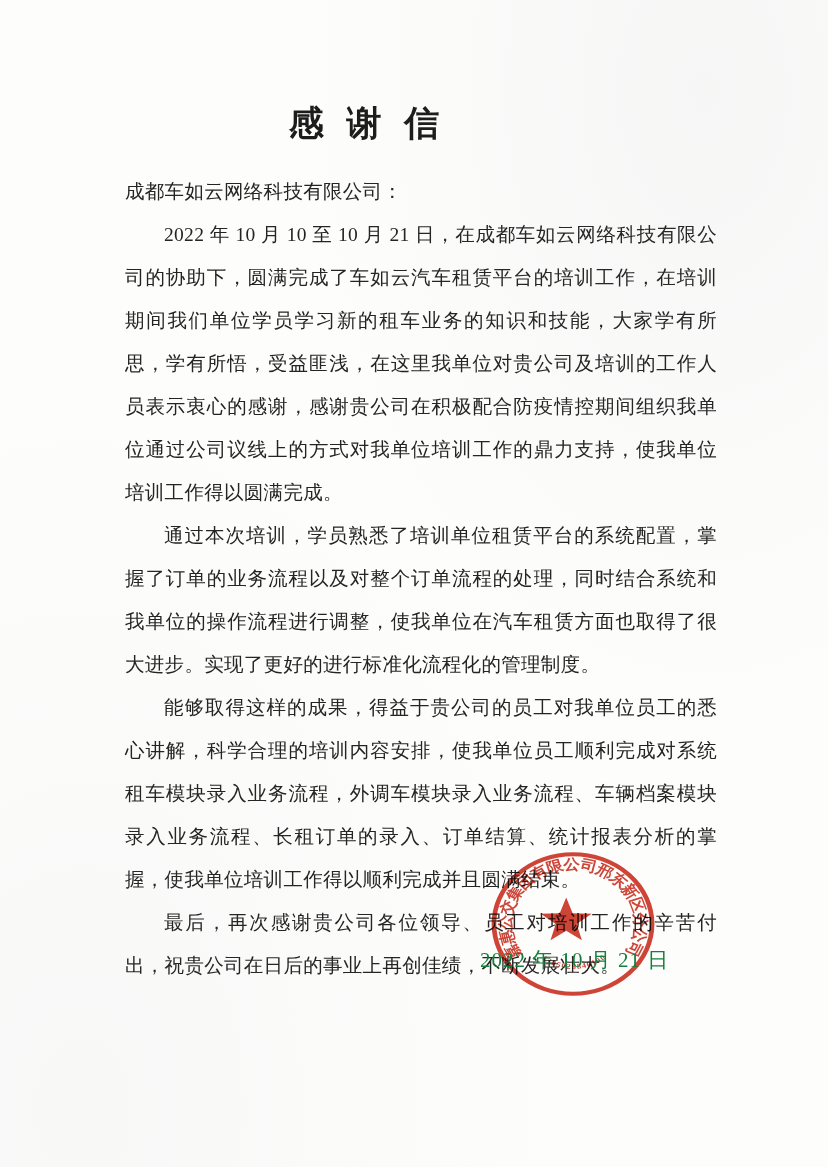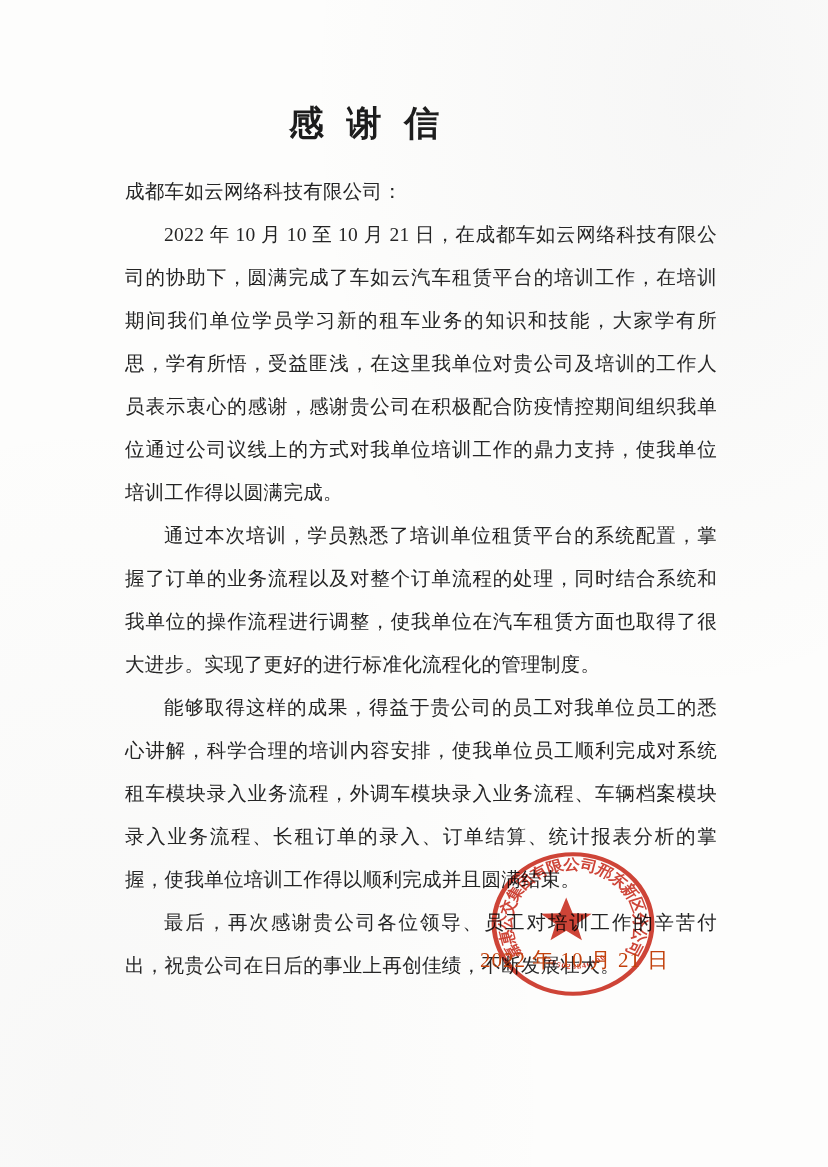--- a/index.html
+++ b/index.html
@@ -70,21 +70,21 @@
   .stamp .arc-text {
     font-family: "Liberation Serif", "DejaVu Serif", serif;
     font-weight: 700;
   }
   .letter-date {
     position: absolute;
     left: 480px;
     top: 946px;
     font-size: 21px;
     letter-spacing: 1px;
-    color: #c2410c;
+    color: #15803d;
     white-space: nowrap;
     z-index: 3;
   }
 </style>
 </head>
 <body>
 
 <div class="page">
 
   <h1 class="letter-title">感 谢 信</h1>

